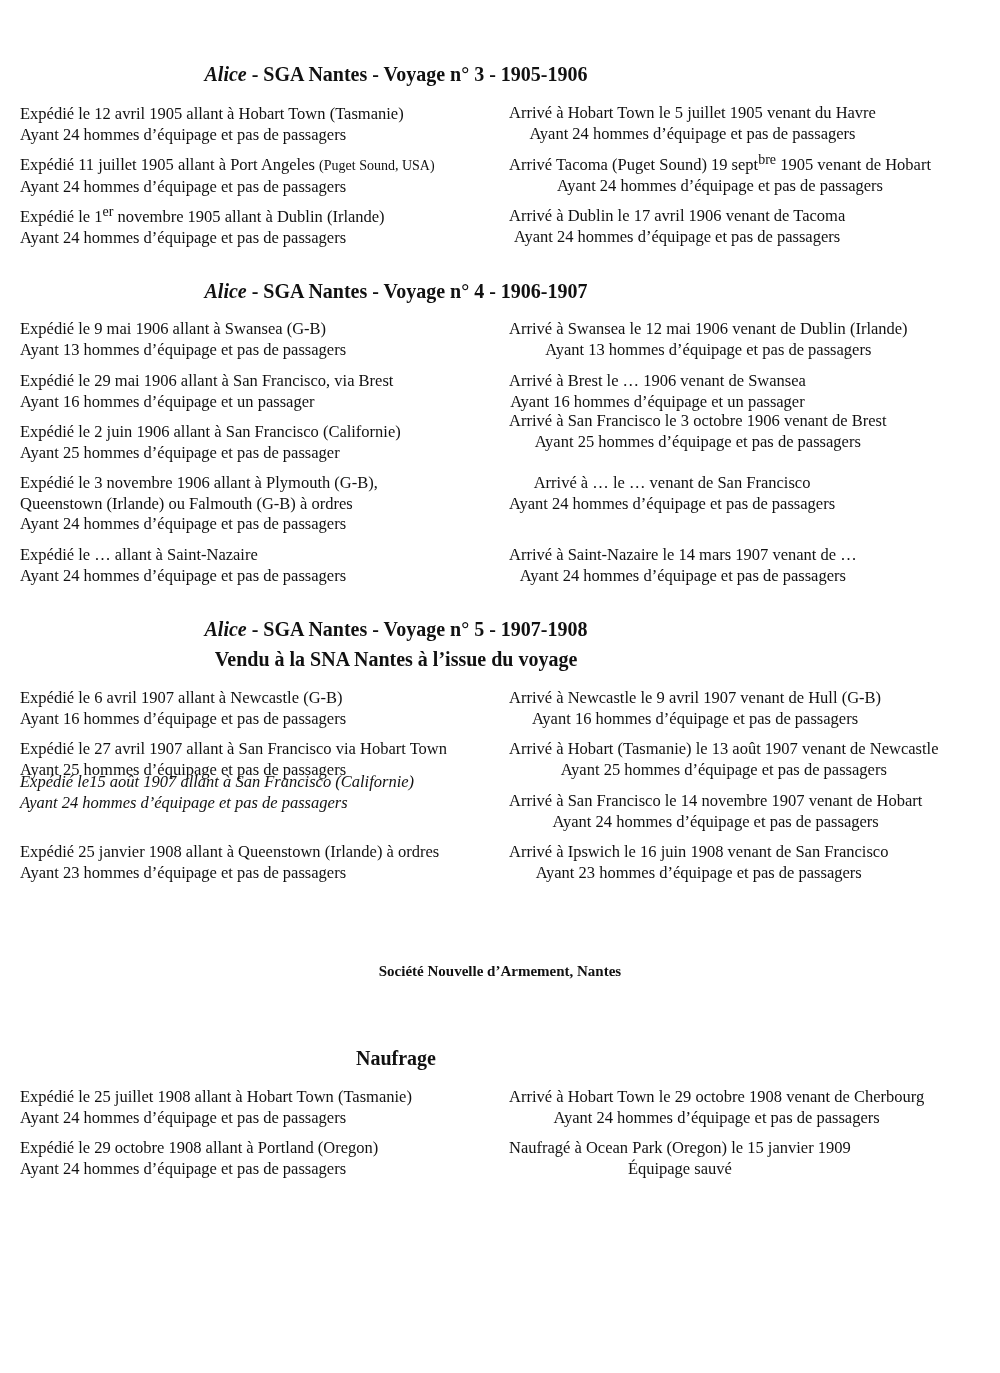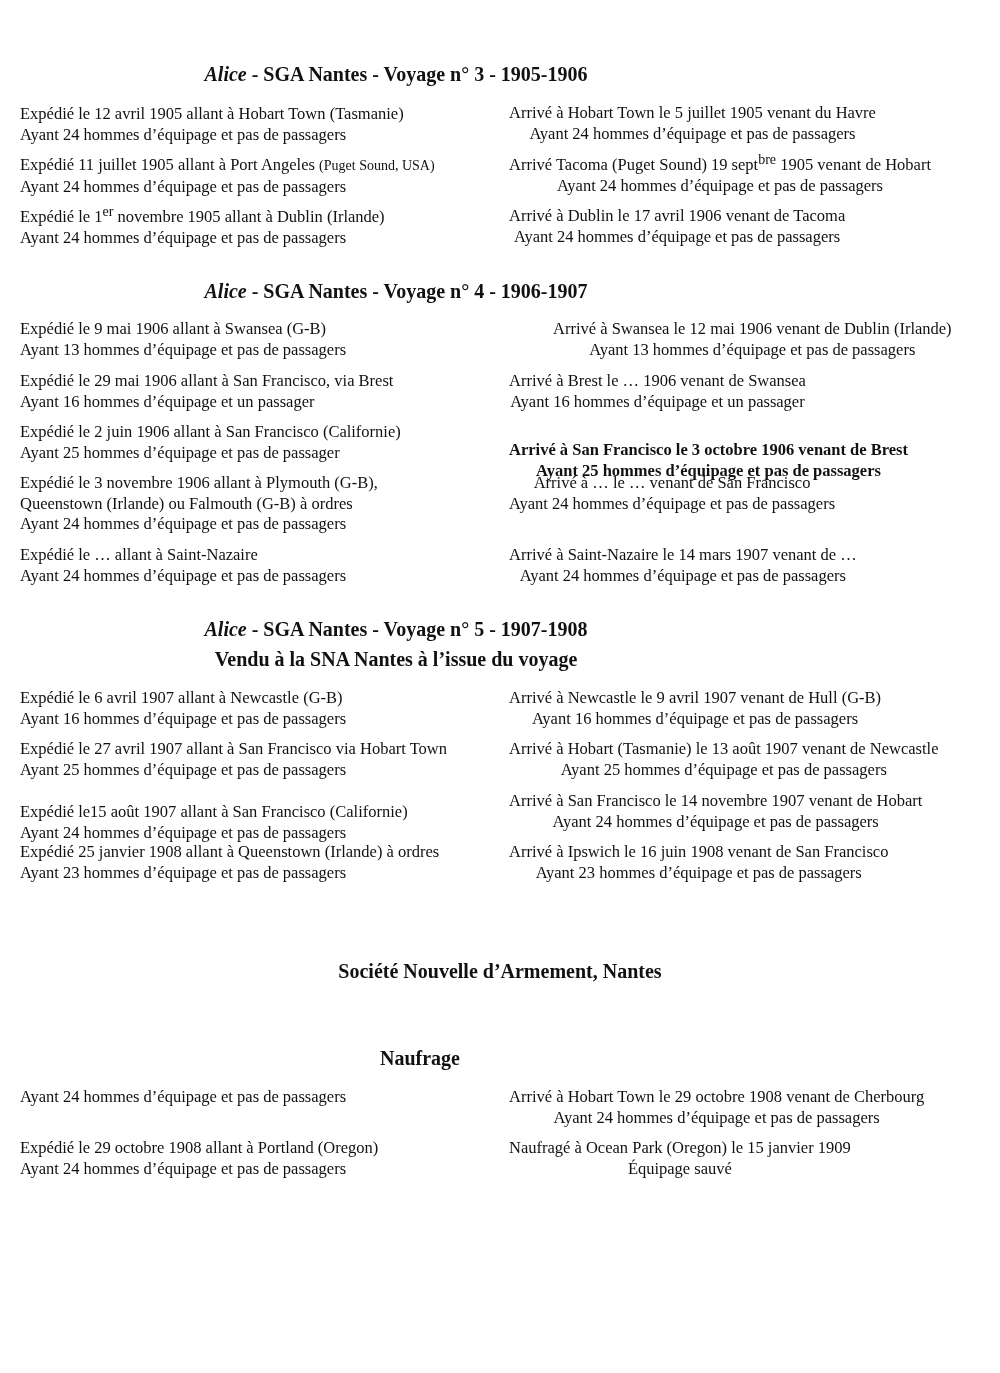--- a/index.html
+++ b/index.html
@@ -9,21 +9,21 @@
       color: #111111;
     }
     .page { position: absolute; left: 0; top: 0; width: 1000px; height: 1373px; }
     .h-voyage {
       position: absolute; left: 0; width: 792px; text-align: center;
       font-weight: bold; font-size: 20px; line-height: 24px; white-space: nowrap;
     }
     .h-voyage .ship { font-style: italic; }
     .h-company {
       position: absolute; left: 0; width: 1000px; text-align: center;
-      font-weight: bold; font-size: 20px; line-height: 26px; white-space: nowrap;
+      font-weight: bold; font-size: 15px; line-height: 26px; white-space: nowrap;
     }
     .entry {
       position: absolute; font-size: 16.5px; line-height: 20.5px; white-space: nowrap;
     }
     .entry.left { left: 20px; }
     .entry.right { left: 509px; text-align: center; }
     .entry .line { display: block; }
     .small { font-size: 14px; }
     sup { font-size: 14px; line-height: 0; vertical-align: 6px; }
   </style>
@@ -77,29 +77,29 @@
   <div class="entry left" style="top:473px;">
     <span class="line">Expédié le 3 novembre 1906 allant à Plymouth (G-B),</span>
     <span class="line">Queenstown (Irlande) ou Falmouth (G-B) à ordres</span>
     <span class="line">Ayant 24 hommes d’équipage et pas de passagers</span>
   </div>
   <div class="entry left" style="top:545px;">
     <span class="line">Expédié le … allant à Saint-Nazaire</span>
     <span class="line">Ayant 24 hommes d’équipage et pas de passagers</span>
   </div>
 
-  <div class="entry right" style="top:319px;margin-left:44px;">
+  <div class="entry right" style="top:319px;">
     <span class="line">Arrivé à Swansea le 12 mai 1906 venant de Dublin (Irlande)</span>
     <span class="line">Ayant 13 hommes d’équipage et pas de passagers</span>
   </div>
   <div class="entry right" style="top:371px;">
     <span class="line">Arrivé à Brest le … 1906 venant de Swansea</span>
     <span class="line">Ayant 16 hommes d’équipage et un passager</span>
   </div>
-  <div class="entry right" style="top:440px;font-weight:bold;">
+  <div class="entry right" style="top:411px;">
     <span class="line">Arrivé à San Francisco le 3 octobre 1906 venant de Brest</span>
     <span class="line">Ayant 25 hommes d’équipage et pas de passagers</span>
   </div>
   <div class="entry right" style="top:473px;">
     <span class="line">Arrivé à … le … venant de San Francisco</span>
     <span class="line">Ayant 24 hommes d’équipage et pas de passagers</span>
   </div>
   <div class="entry right" style="top:545px;">
     <span class="line">Arrivé à Saint-Nazaire le 14 mars 1907 venant de …</span>
     <span class="line">Ayant 24 hommes d’équipage et pas de passagers</span>
@@ -109,21 +109,21 @@
   <div class="h-voyage" style="top:647px;">Vendu à la SNA Nantes à l’issue du voyage</div>
 
   <div class="entry left" style="top:688px;">
     <span class="line">Expédié le 6 avril 1907 allant à Newcastle (G-B)</span>
     <span class="line">Ayant 16 hommes d’équipage et pas de passagers</span>
   </div>
   <div class="entry left" style="top:739px;">
     <span class="line">Expédié le 27 avril 1907 allant à San Francisco via Hobart Town</span>
     <span class="line">Ayant 25 hommes d’équipage et pas de passagers</span>
   </div>
-  <div class="entry left" style="top:802px;">
+  <div class="entry left" style="top:772px;font-style:italic;">
     <span class="line">Expédié le15 août 1907 allant à San Francisco (Californie)</span>
     <span class="line">Ayant 24 hommes d’équipage et pas de passagers</span>
   </div>
   <div class="entry left" style="top:842px;">
     <span class="line">Expédié 25 janvier 1908 allant à Queenstown (Irlande) à ordres</span>
     <span class="line">Ayant 23 hommes d’équipage et pas de passagers</span>
   </div>
 
   <div class="entry right" style="top:688px;">
     <span class="line">Arrivé à Newcastle le 9 avril 1907 venant de Hull (G-B)</span>
@@ -137,23 +137,24 @@
     <span class="line">Arrivé à San Francisco le 14 novembre 1907 venant de Hobart</span>
     <span class="line">Ayant 24 hommes d’équipage et pas de passagers</span>
   </div>
   <div class="entry right" style="top:842px;">
     <span class="line">Arrivé à Ipswich le 16 juin 1908 venant de San Francisco</span>
     <span class="line">Ayant 23 hommes d’équipage et pas de passagers</span>
   </div>
 
   <div class="h-company" style="top:958px;">Société Nouvelle d’Armement, Nantes</div>
 
-  <div class="h-voyage" style="top:1046px;padding-left:24px;">Naufrage</div>
+  <div class="h-voyage" style="top:1046px;">Naufrage</div>
 
   <div class="entry left" style="top:1087px;">
+    <span class="line">Expédié le 25 juillet 1908 allant à Hobart Town (Tasmanie)</span>
     <span class="line">Ayant 24 hommes d’équipage et pas de passagers</span>
   </div>
   <div class="entry left" style="top:1138px;">
     <span class="line">Expédié le 29 octobre 1908 allant à Portland (Oregon)</span>
     <span class="line">Ayant 24 hommes d’équipage et pas de passagers</span>
   </div>
 
   <div class="entry right" style="top:1087px;">
     <span class="line">Arrivé à Hobart Town le 29 octobre 1908 venant de Cherbourg</span>
     <span class="line">Ayant 24 hommes d’équipage et pas de passagers</span>

